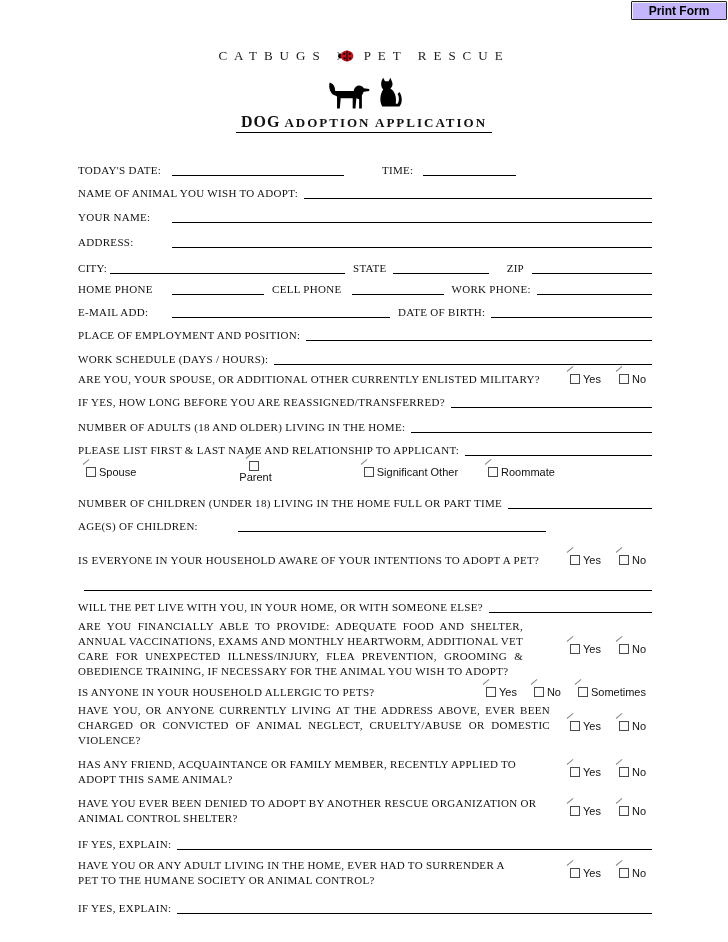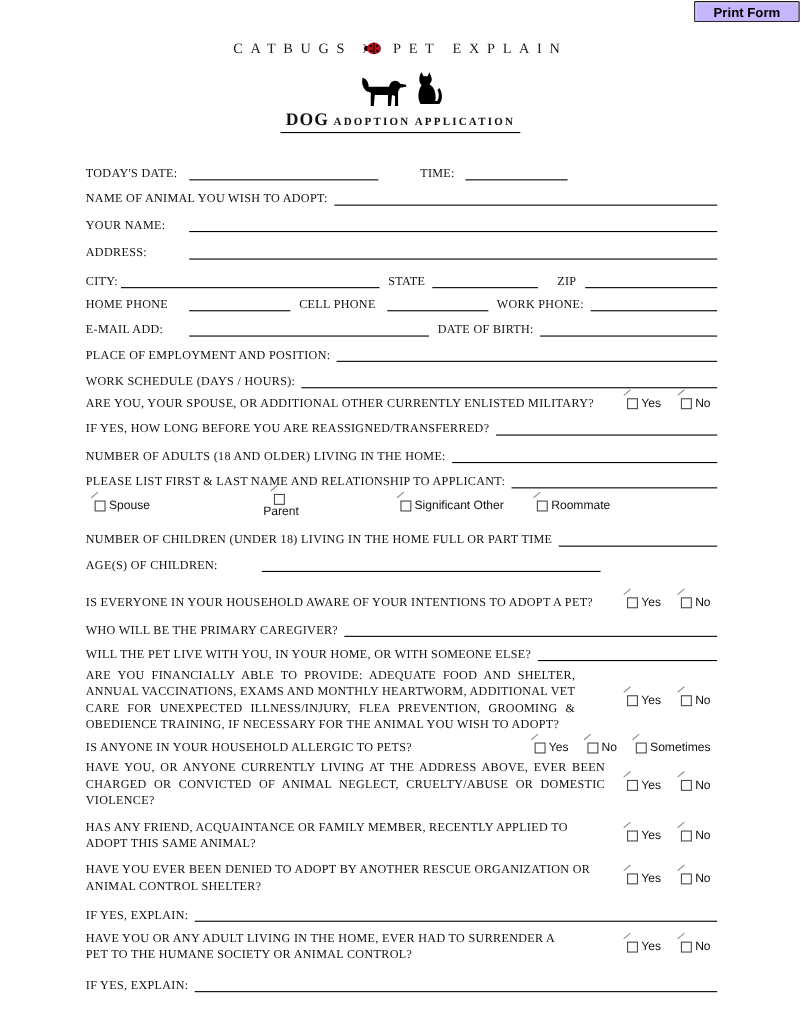--- a/index.html
+++ b/index.html
@@ -9,31 +9,31 @@
     font-family:"Liberation Serif", serif; color:#111;
   }
   
   .print-btn {
     position:absolute; top:1px; right:1px; width:96px; height:19px;
     background:#c4b5fd; border:1px solid #222; border-radius:1px;
     font:bold 12px "Liberation Sans", sans-serif; color:#000; cursor:pointer;
     box-shadow:inset 1px 1px 0 #f1efe9;
   }
   
-  .header { text-align:center; padding-top:36px; }
+  .header { text-align:center; padding-top:48px; }
   .org-line {
     display:flex; justify-content:center; align-items:center; gap:10px;
     font-size:13px; letter-spacing:7px; color:#1a1a1a;
   }
   .org-line .txt { white-space:nowrap; }
   .silhouettes { margin-top:3px; display:flex; justify-content:center; align-items:flex-end; gap:4px; height:44px; }
   .title-wrap { margin-top:2px; }
   .title-inner { display:inline-block; border-bottom:1.5px solid #000; padding:0 5px 1px 5px; }
   .title-strong { font-weight:bold; font-size:16px; letter-spacing:1px; }
-  .title-rest { font-weight:bold; font-size:10px; letter-spacing:2px; }
+  .title-rest { font-weight:bold; font-size:13px; letter-spacing:2px; }
   
   .form { width:574px; margin:30px 76px 0 78px; font-size:11px; }
   .row { display:flex; align-items:flex-end; }
   .lbl { white-space:nowrap; letter-spacing:0.3px; }
   .w94 { width:94px; flex:0 0 94px; }
   .w32 { width:32px; flex:0 0 32px; }
   .line { border-bottom:1px solid #000; height:13px; display:inline-block; }
   .fill { flex:1 1 auto; }
   .ml6 { margin-left:6px; } .ml8 { margin-left:8px; } .ml10 { margin-left:10px; }
   .ml18 { margin-left:18px; } .ml38 { margin-left:38px; } .ml40 { margin-left:40px; }
@@ -75,21 +75,21 @@
       <circle cx="3.4" cy="7" r="2.4" fill="#000"></circle>
       <ellipse cx="10" cy="7" rx="6.4" ry="5.4" fill="#c1121c"></ellipse>
       <line x1="10" y1="1.8" x2="10" y2="12.2" stroke="#000" stroke-width="1"></line>
       <circle cx="7.2" cy="4.8" r="1.1" fill="#000"></circle>
       <circle cx="12.8" cy="4.8" r="1.1" fill="#000"></circle>
       <circle cx="7.6" cy="9.3" r="1.1" fill="#000"></circle>
       <circle cx="13.2" cy="9.3" r="1.1" fill="#000"></circle>
       <line x1="2.2" y1="4.8" x2="0.6" y2="3" stroke="#000" stroke-width="0.8"></line>
       <line x1="2.2" y1="9.2" x2="0.6" y2="11" stroke="#000" stroke-width="0.8"></line>
     </svg>
-    <span class="txt">PET EXPLAIN</span>
+    <span class="txt">PET RESCUE</span>
   </div>
   <div class="silhouettes">
     <svg width="46" height="31" viewBox="0 0 50 32" aria-hidden="true">
       <path fill="#000" d="M4,2 C8,3 10,7 10,11 L30,11 C31,7 33,5 36,5 C38,5 40,6 41,8 L47,9 L47,11 L41,12 L39,16 L39,30 L36,30 L36,20 L33,19 L32,30 L29,30 L29,19 L16,19 L15,30 L12,30 L12,17 L10,16 C6,16 2,8 4,2 Z"></path>
     </svg>
     <svg width="27" height="36" viewBox="0 0 30 36" aria-hidden="true">
       <path fill="#000" d="M8,1 L10,5 L14,5 L16,1 L18,6 C19,9 18,11 16,13 C21,16 23,22 22,30 L24,30 C26,27 26,22 24,19 L26,17 C29,21 30,29 26,33 L7,33 C4,28 4,20 8,14 C5,11 5,5 8,1 Z"></path>
     </svg>
   </div>
   <div class="title-wrap">
@@ -225,21 +225,20 @@
         <span class="cbl">Yes</span>
       </span>
       <span class="opt">
         <span class="cb"></span>
         <span class="cbl">No</span>
       </span>
     </span>
   </div>
 
   <div class="row" style="margin-top:12px">
-    <span class="lbl">WHO WILL BE THE PRIMARY CAREGIVER?</span>
     <span class="line fill ml6"></span>
   </div>
 
   <div class="row" style="margin-top:9px">
     <span class="lbl">WILL THE PET LIVE WITH YOU, IN YOUR HOME, OR WITH SOMEONE ELSE?</span>
     <span class="line fill ml6"></span>
   </div>
 
   <div class="qrow" style="margin-top:6px">
     <span class="qtext just" style="width:445px">ARE YOU FINANCIALLY ABLE TO PROVIDE: ADEQUATE FOOD AND SHELTER, ANNUAL VACCINATIONS, EXAMS AND MONTHLY HEARTWORM, ADDITIONAL VET CARE FOR UNEXPECTED ILLNESS/INJURY, FLEA PREVENTION, GROOMING &amp; OBEDIENCE TRAINING, IF NECESSARY FOR THE ANIMAL YOU WISH TO ADOPT?</span>

